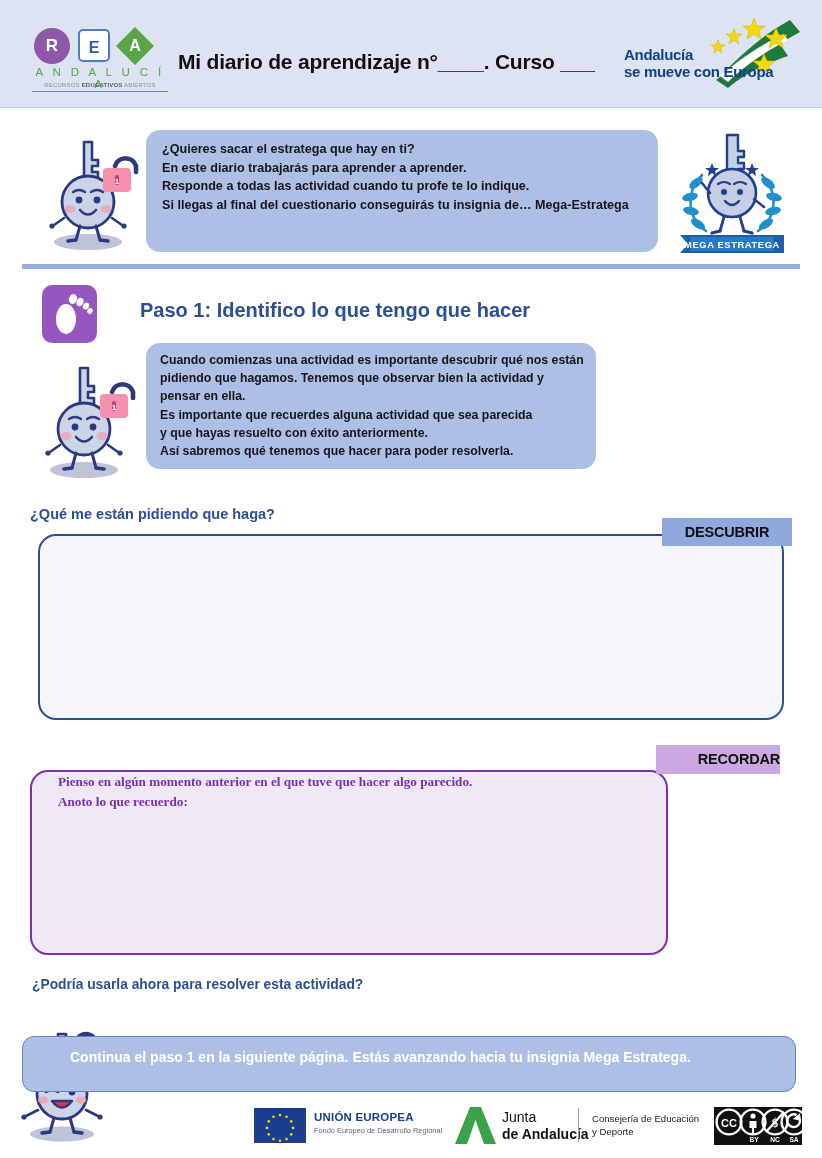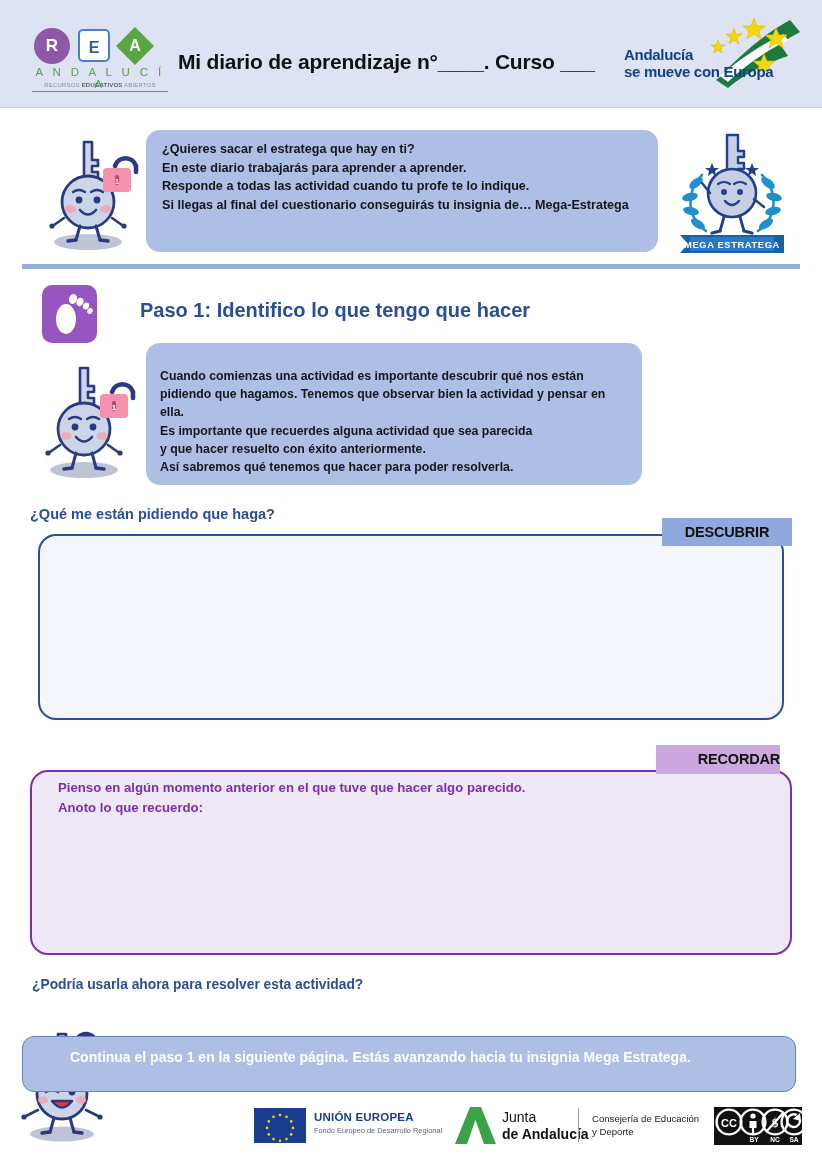--- a/index.html
+++ b/index.html
@@ -166,25 +166,25 @@
     font-size: 20px;
     font-weight: bold;
     color: #2a4f96;
     white-space: nowrap;
   }
 
   
   .step-bubble {
     position: absolute;
     left: 146px; top: 343px;
-    width: 496px;
+    width: 450px;
     background: #aebfe6;
     border-radius: 14px;
     box-sizing: border-box;
-    padding: 24px 12px 9px 14px;
+    padding: 8px 12px 9px 14px;
   }
   .step-bubble p {
     margin: 0;
     font-size: 12.3px;
     font-weight: bold;
     color: #14161c;
     line-height: 18.2px;
   }
 
   
@@ -237,27 +237,28 @@
     font-size: 14.5px;
     font-weight: bold;
     text-align: right;
     line-height: 29px;
     z-index: 4;
     letter-spacing: -0.2px;
   }
   .answerbox-purple {
     position: absolute;
     left: 30px; top: 770px;
-    width: 762px; height: 185px;
+    width: 638px; height: 185px;
     border: 2.5px solid #7a2fb0;
     border-radius: 18px;
     background: #efe9f7;
     box-sizing: border-box;
     z-index: 1;
-    padding: 6px 0 0 26px;
+    padding: 0 0 0 26px;
+    font-family: Liberation Serif, serif;
   }
   .answerbox-purple p {
     margin: 0;
     font-size: 13.2px;
     font-weight: bold;
     color: #7a2fb0;
     line-height: 20px;
   }
   .q2-followup {
     position: absolute;
@@ -488,21 +489,21 @@
       <path d="M76 40 a11 11 0 0 1 21 0 v6" stroke="#2b3a80" stroke-width="4.6" fill="none" stroke-linecap="round"></path>
       <rect x="64" y="42" width="28" height="24" rx="4" fill="#f590ad"></rect>
       <rect x="76" y="49" width="4" height="10" rx="2" fill="#b4477a"></rect>
       <text x="78" y="58" font-size="8" fill="#ffffff" text-anchor="middle" font-family="Liberation Sans" font-weight="bold">1</text>
     </svg>
   </div>
 
   <div class="step-bubble">
     <p>Cuando comienzas una actividad es importante descubrir qué nos están pidiendo que hagamos. Tenemos que observar bien la actividad y pensar en ella.</p>
     <p>Es importante que recuerdes alguna actividad que sea parecida</p>
-    <p>y que hacer resuelto con éxito anteriormente.</p>
+    <p>y que hayas resuelto con éxito anteriormente.</p>
     <p>Así sabremos qué tenemos que hacer para poder resolverla.</p>
   </div>
 
   <div class="q1-label">¿Qué me están pidiendo que haga?</div>
   <div class="tab-descubrir">DESCUBRIR</div>
   <div class="answerbox-blue"></div>
 
   <div class="tab-recordar">RECORDAR</div>
   <div class="answerbox-purple">
     <p>Pienso en algún momento anterior en el que tuve que hacer algo parecido.</p>

